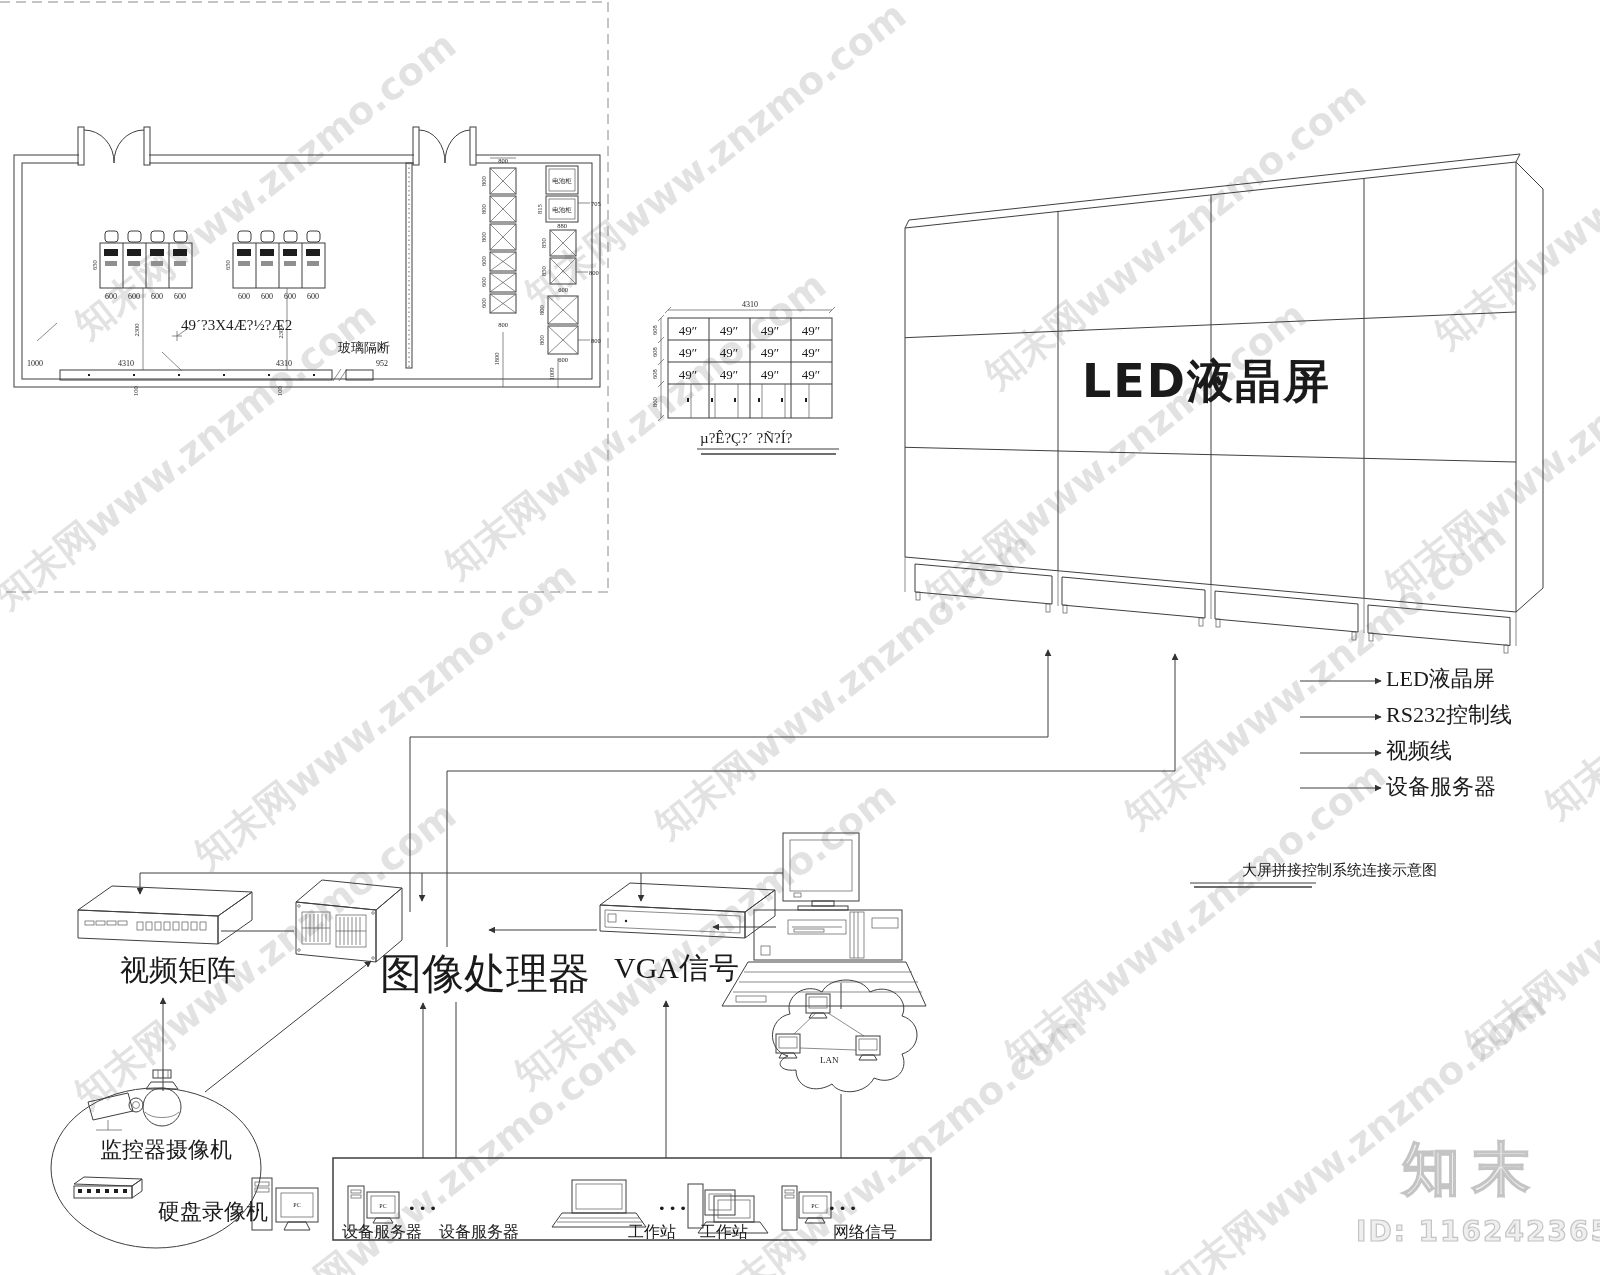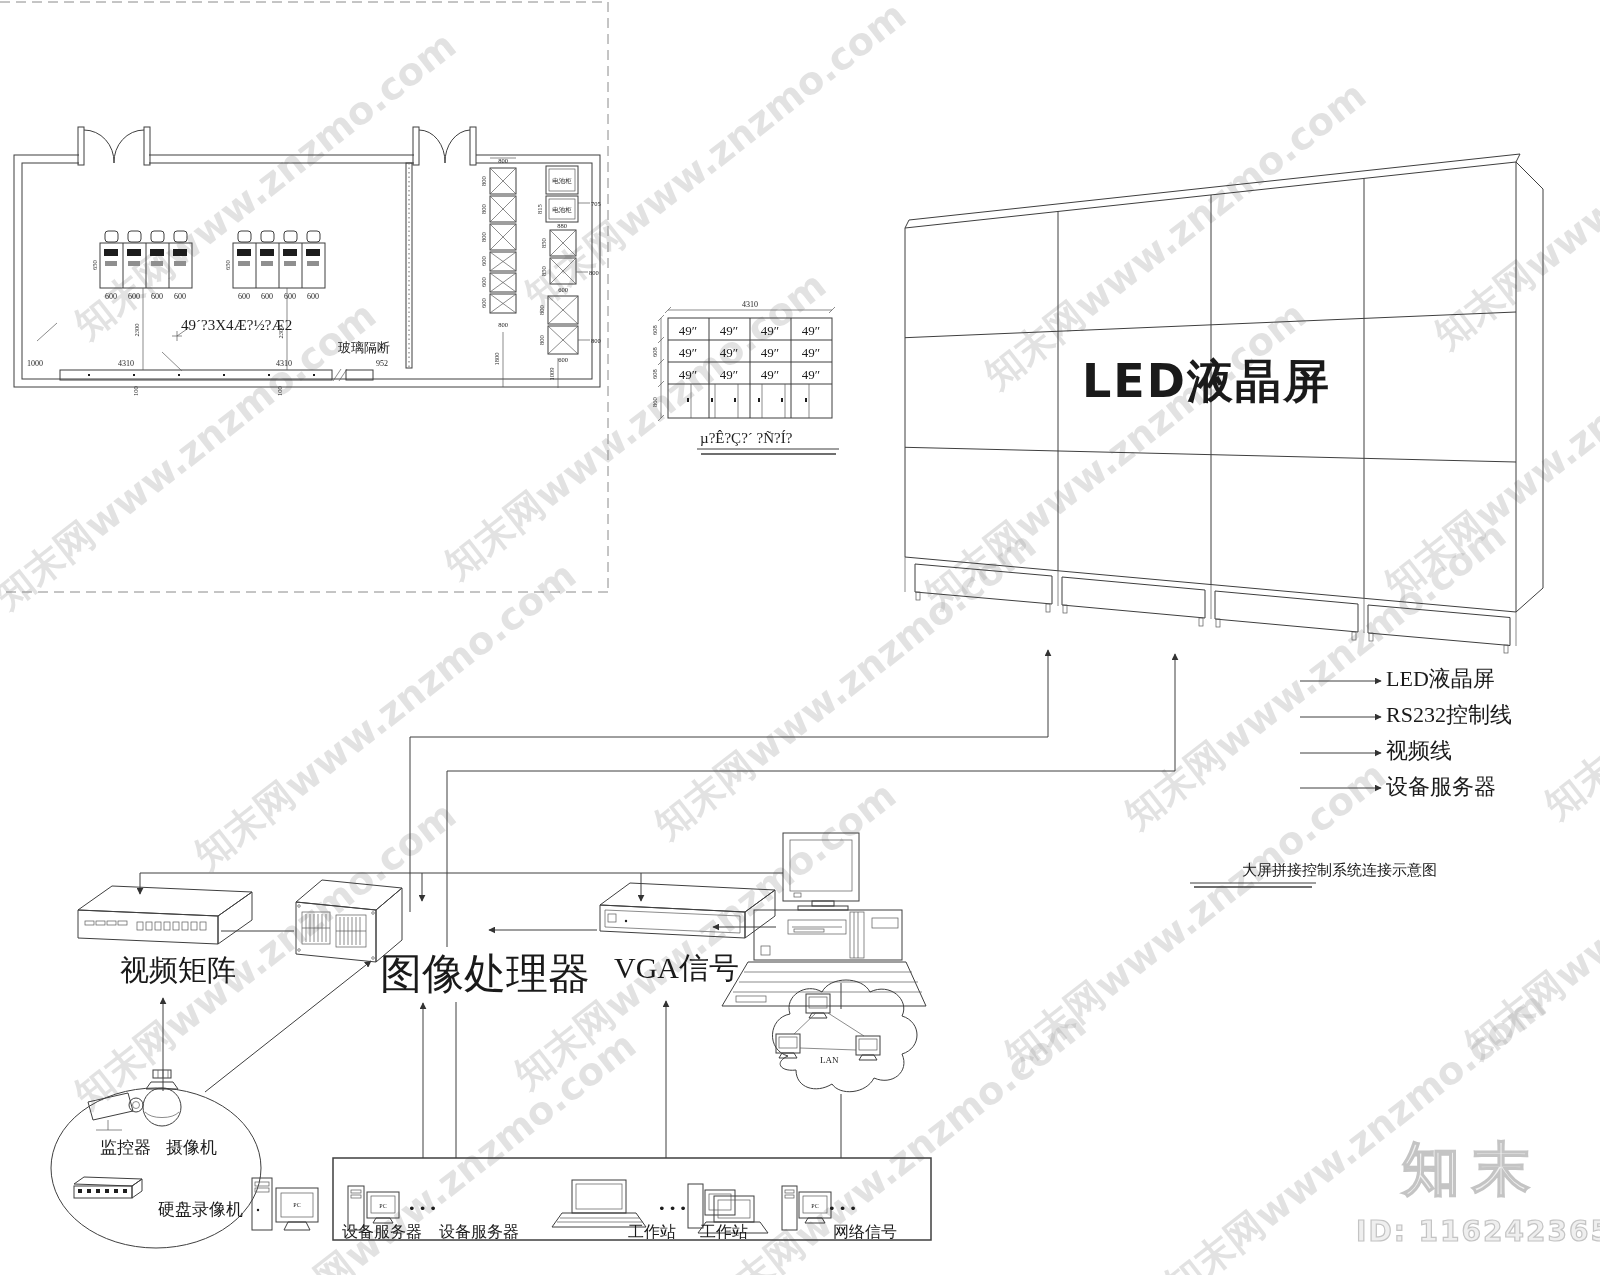--- a/index.html
+++ b/index.html
@@ -8,21 +8,21 @@
   svg{position:absolute;left:0;top:0;}
   .lbl{position:absolute;white-space:nowrap;line-height:1;}
   .wm{position:absolute;white-space:nowrap;transform:rotate(-38deg);
       font-family:"DejaVu Sans",sans-serif;font-weight:bold;
       color:rgba(158,158,158,0.30);font-size:38px;pointer-events:none;}
   .title{font-size:43px;letter-spacing:5px;}
   .led{font-family:"DejaVu Sans",sans-serif;font-weight:bold;font-size:46px;letter-spacing:2px;}
   .sig{font-size:22px;}
   .sub{font-size:15px;}
   .dev{font-size:29px;}
-  .sm{font-size:17px;}
+  .sm{font-size:22px;}
   .bx{font-size:16px;}
   .outl{color:#efefef;-webkit-text-stroke:1.2px #c4c4c4;
         font-family:"DejaVu Sans",sans-serif;font-weight:bold;}
   .logo{font-size:58px;letter-spacing:12px;}
   .idtx{font-size:28px;letter-spacing:2px;}
   
   .ln{stroke:#3f3f3f;stroke-width:1;fill:none;}
   .ln2{stroke:#3f3f3f;stroke-width:1.5;fill:none;}
   .thin{stroke:#5a5a5a;stroke-width:0.7;fill:none;}
   .dash{stroke:#8a8a8a;stroke-width:1;fill:none;stroke-dasharray:10 6;}

